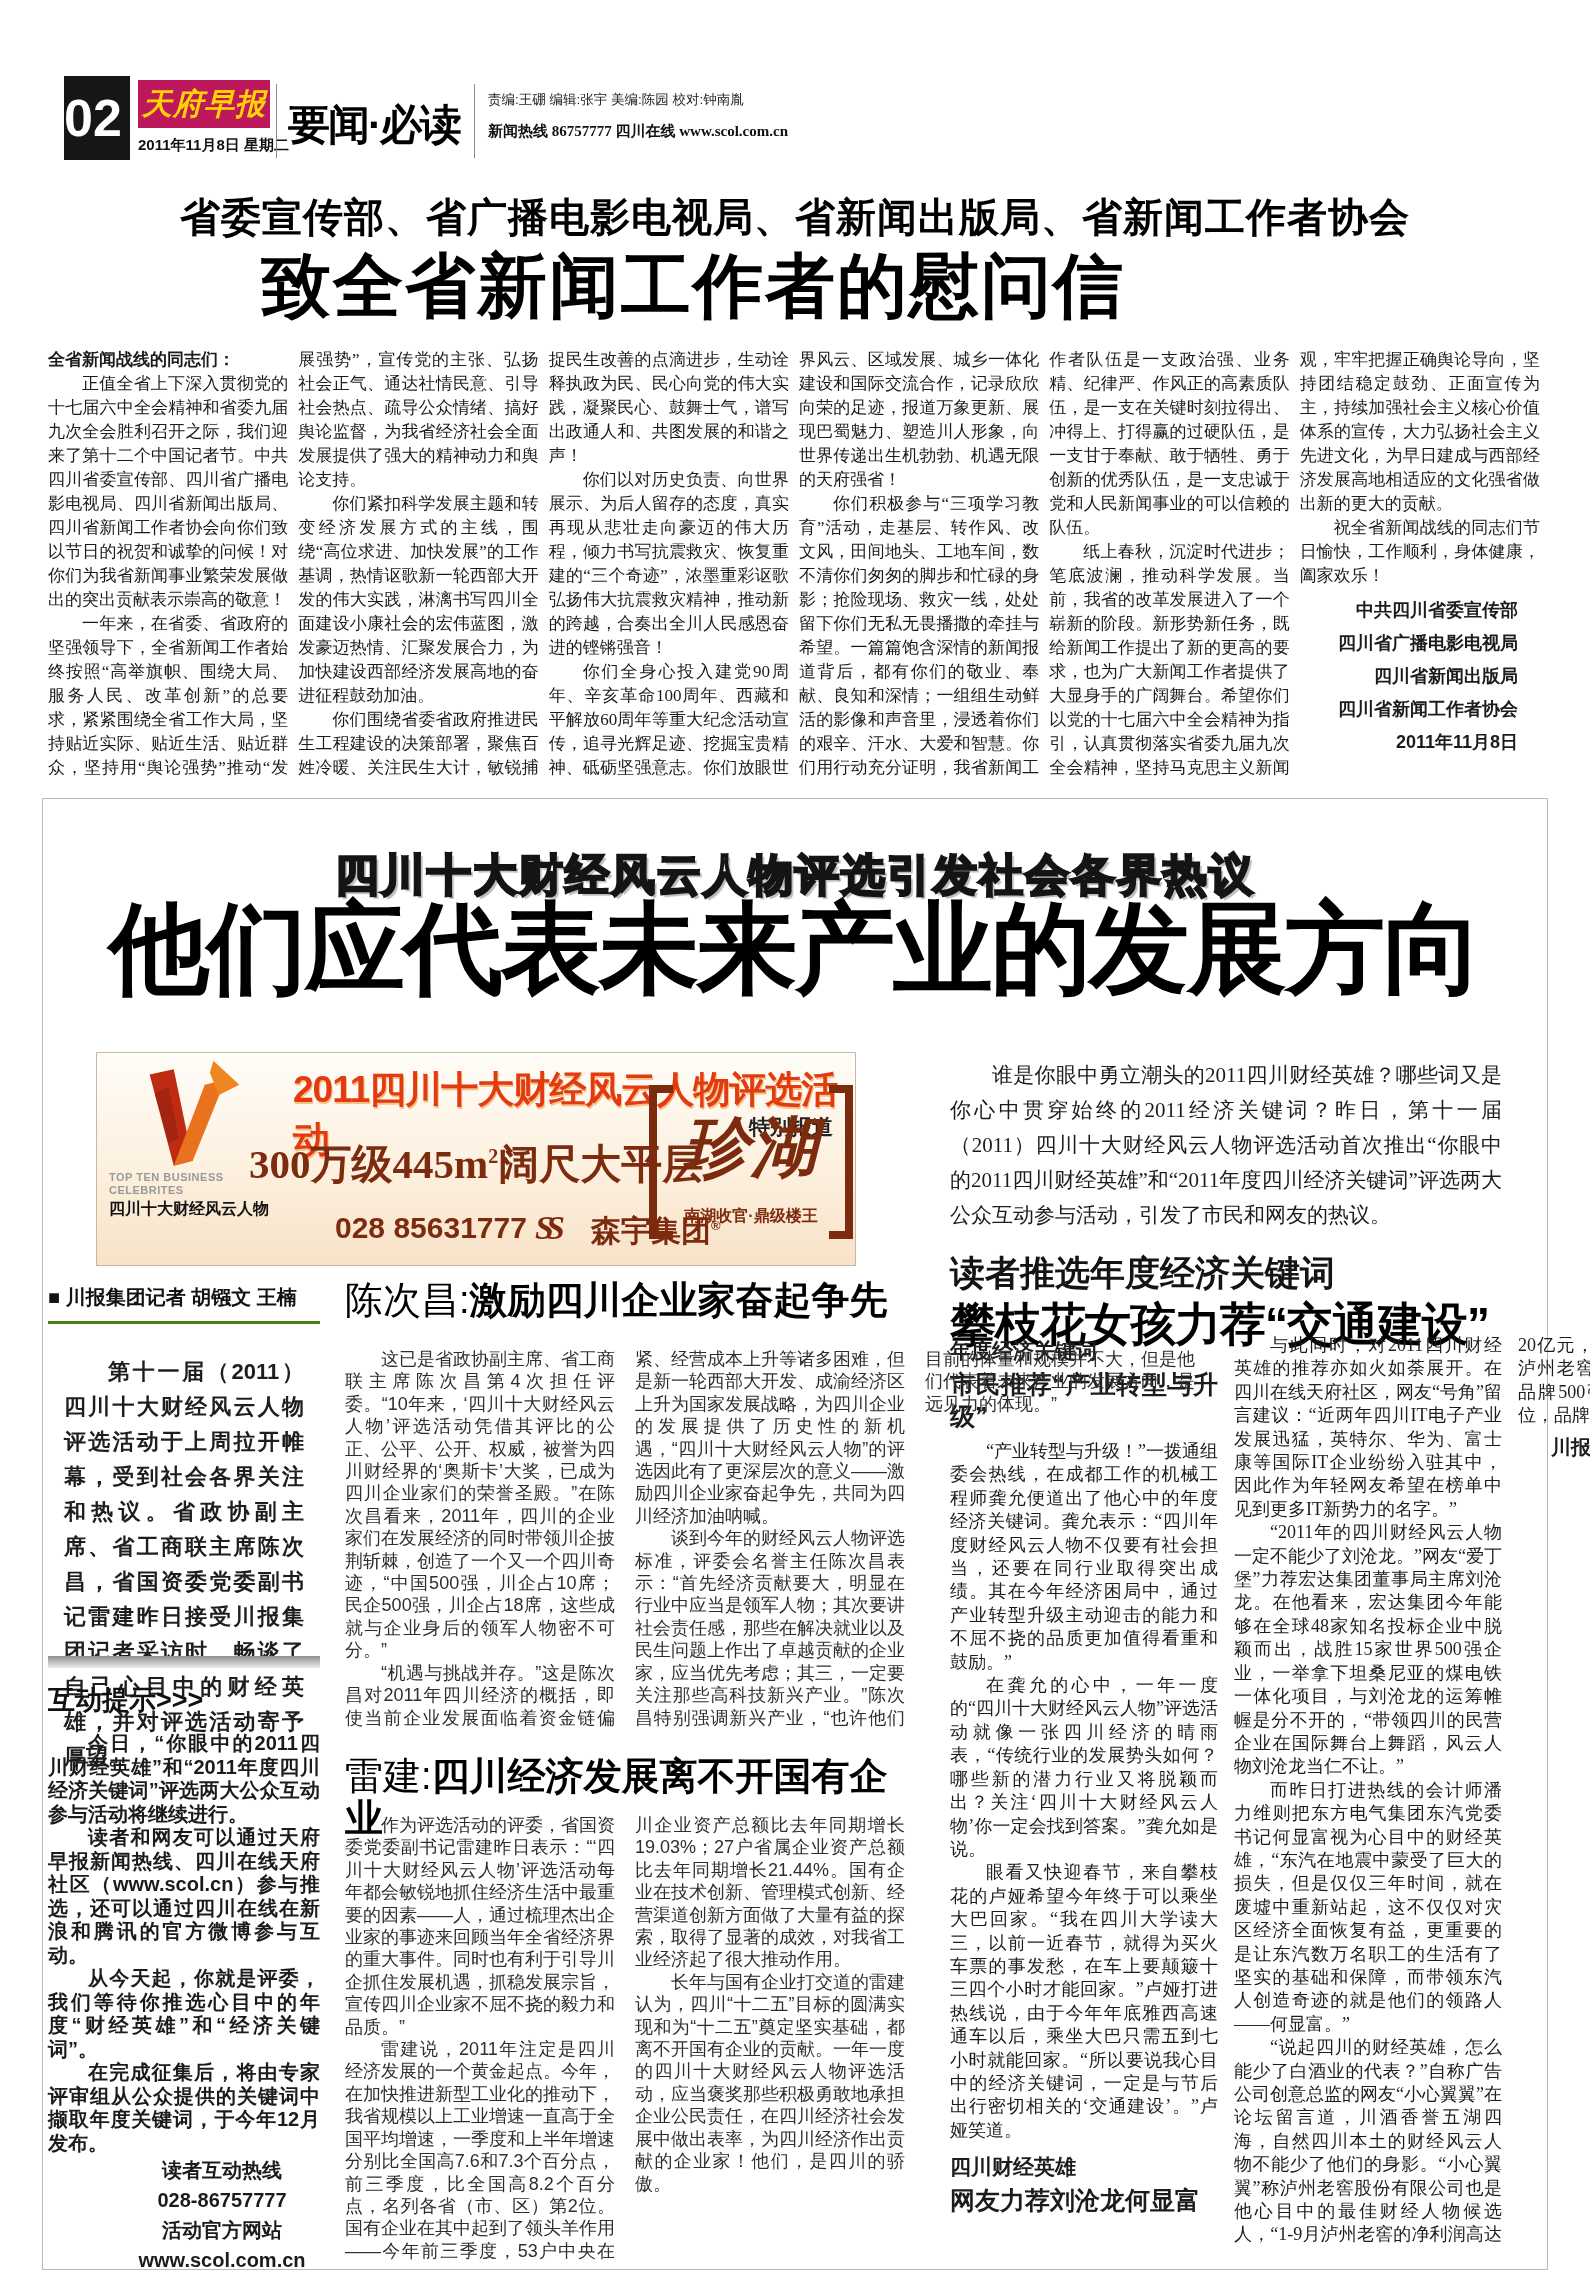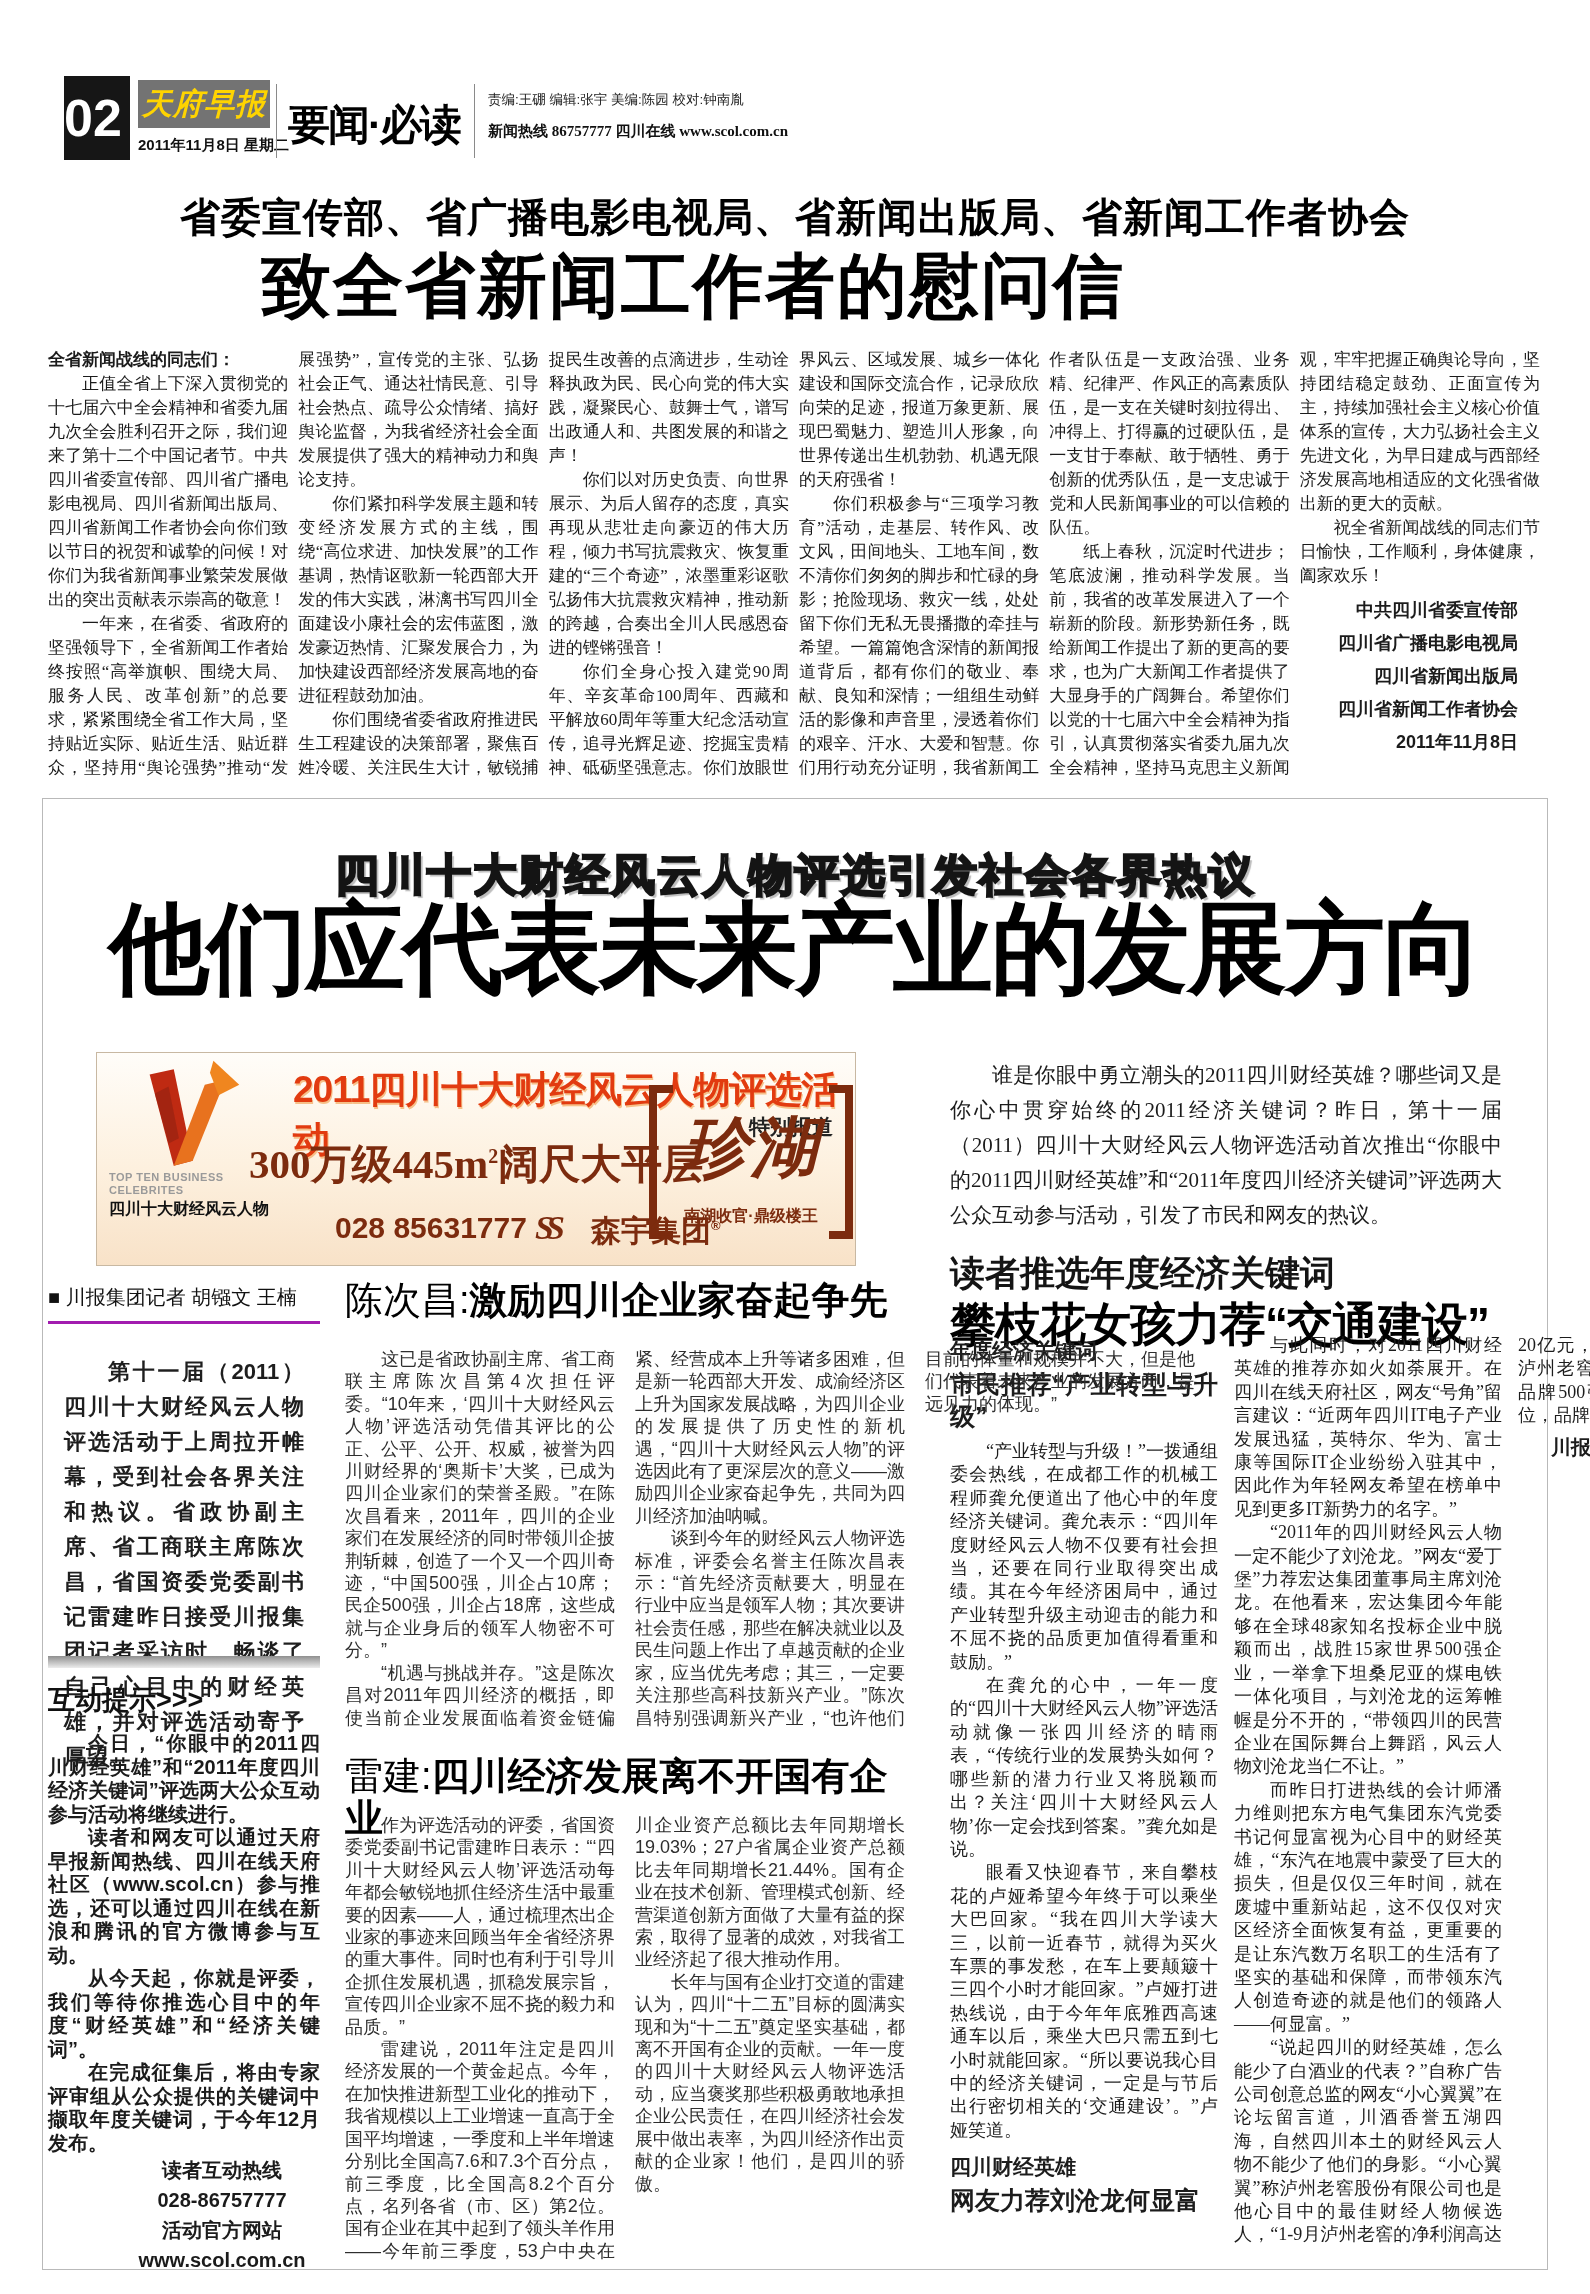--- a/index.html
+++ b/index.html
@@ -3,21 +3,21 @@
 <meta charset="utf-8">
 <style>
   html,body{margin:0;padding:0;background:#e9e9e9;}
   .page{position:relative;width:1590px;height:2294px;background:#ffffff;margin:0 auto;
         font-family:"Liberation Sans",sans-serif;color:#111;overflow:hidden;}
   .abs{position:absolute;}
 
   
   .pagenum{left:64px;top:76px;width:66px;height:84px;background:#161616;color:#fff;
            font-weight:900;font-size:52px;line-height:84px;text-align:left;}
-  .masthead{left:138px;top:80px;width:132px;height:48px;background:#737373;color:#ffd400;
+  .masthead{left:138px;top:80px;width:132px;height:48px;background:#be185d;color:#ffd400;
             font-family:"Liberation Serif",serif;font-style:italic;font-weight:900;
             font-size:30px;line-height:48px;text-align:center;letter-spacing:1px;}
   .mastdate{left:138px;top:136px;font-weight:700;font-size:15px;color:#111;}
   .vrule{width:1px;background:#8a8a8a;}
   .sectiontitle{left:288px;top:97px;font-weight:900;font-size:42px;letter-spacing:-2px;color:#000;}
   .credits{left:488px;top:90px;width:300px;font-size:13.5px;line-height:1.5;color:#222;}
   .hotline{left:488px;top:122px;width:300px;font-size:15px;font-weight:600;color:#111;
            font-family:"Liberation Serif",serif;}
 
   
@@ -86,22 +86,22 @@
               text-align:justify;color:#1c1c1c;}
   .right-body p{margin:0;text-indent:2em;}
   .right-body .kick{font-family:"Liberation Sans",sans-serif;font-weight:700;font-size:21px;
                     line-height:30px;text-indent:0;margin-top:2px;}
   .right-body .subh{font-family:"Liberation Sans",sans-serif;font-weight:800;font-size:25px;
                     line-height:32px;text-indent:0;margin:2px 0 8px;}
   .right-body .sig{font-family:"Liberation Sans",sans-serif;font-weight:700;font-size:20px;
                    text-align:right;text-indent:0;margin-top:8px;padding-right:4px;}
 
   
-  .byline{left:48px;top:1284px;width:272px;font-weight:400;font-size:20px;color:#111;
-          border-bottom:3px solid #a21caf;padding-bottom:10px;}
+  .byline{left:48px;top:1284px;width:272px;font-weight:700;font-size:20px;color:#111;
+          border-bottom:3px solid #4d7c0f;padding-bottom:10px;}
   .left-intro{left:48px;top:1338px;width:272px;font-weight:700;font-size:22px;line-height:35px;
               text-align:justify;color:#1e1e1e;}
   .left-intro p{margin:16px;text-indent:2em;}
   .ib-bar{left:48px;top:1656px;width:272px;height:12px;
           background:linear-gradient(180deg,#8f8f8f,#ececec);}
   .ib-title{left:48px;top:1682px;font-weight:800;font-size:27px;color:#111;}
   .ib-body{left:48px;top:1732px;width:272px;font-weight:700;font-size:20px;line-height:23.5px;
            text-align:justify;color:#1b1b1b;}
   .ib-body p{margin:0;text-indent:2em;}
   .ib-body .contact{text-indent:0;padding-left:76px;line-height:30px;text-align:center;}

